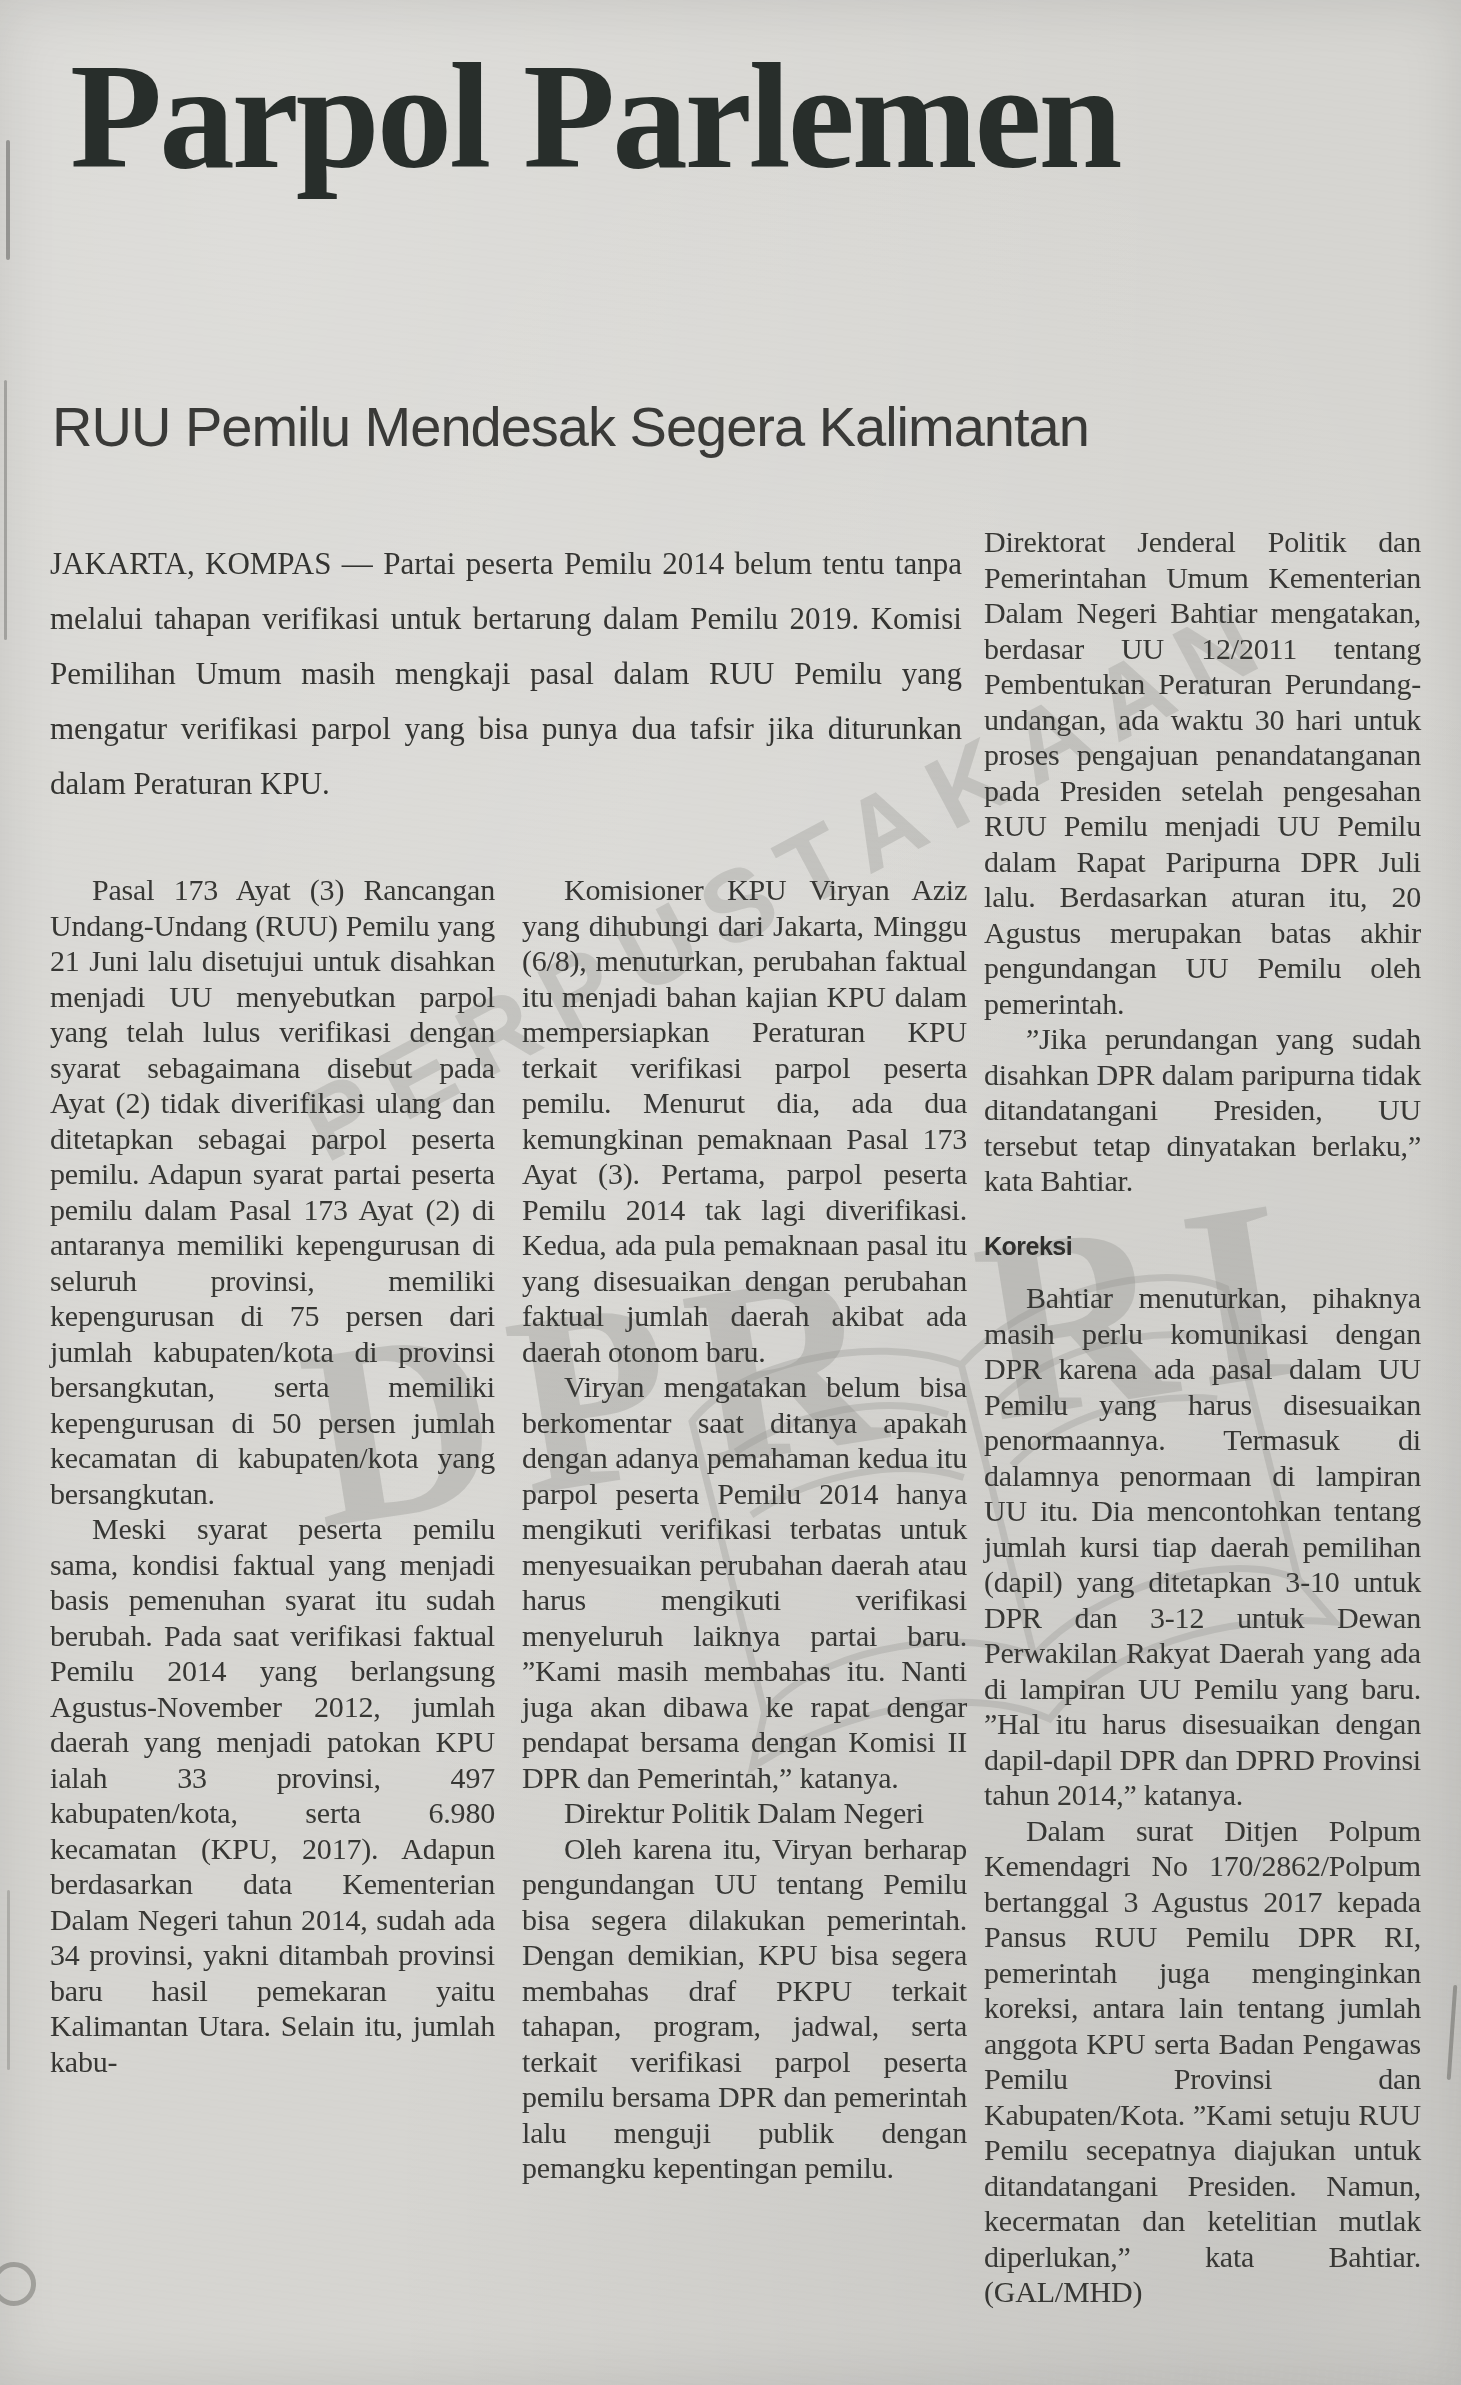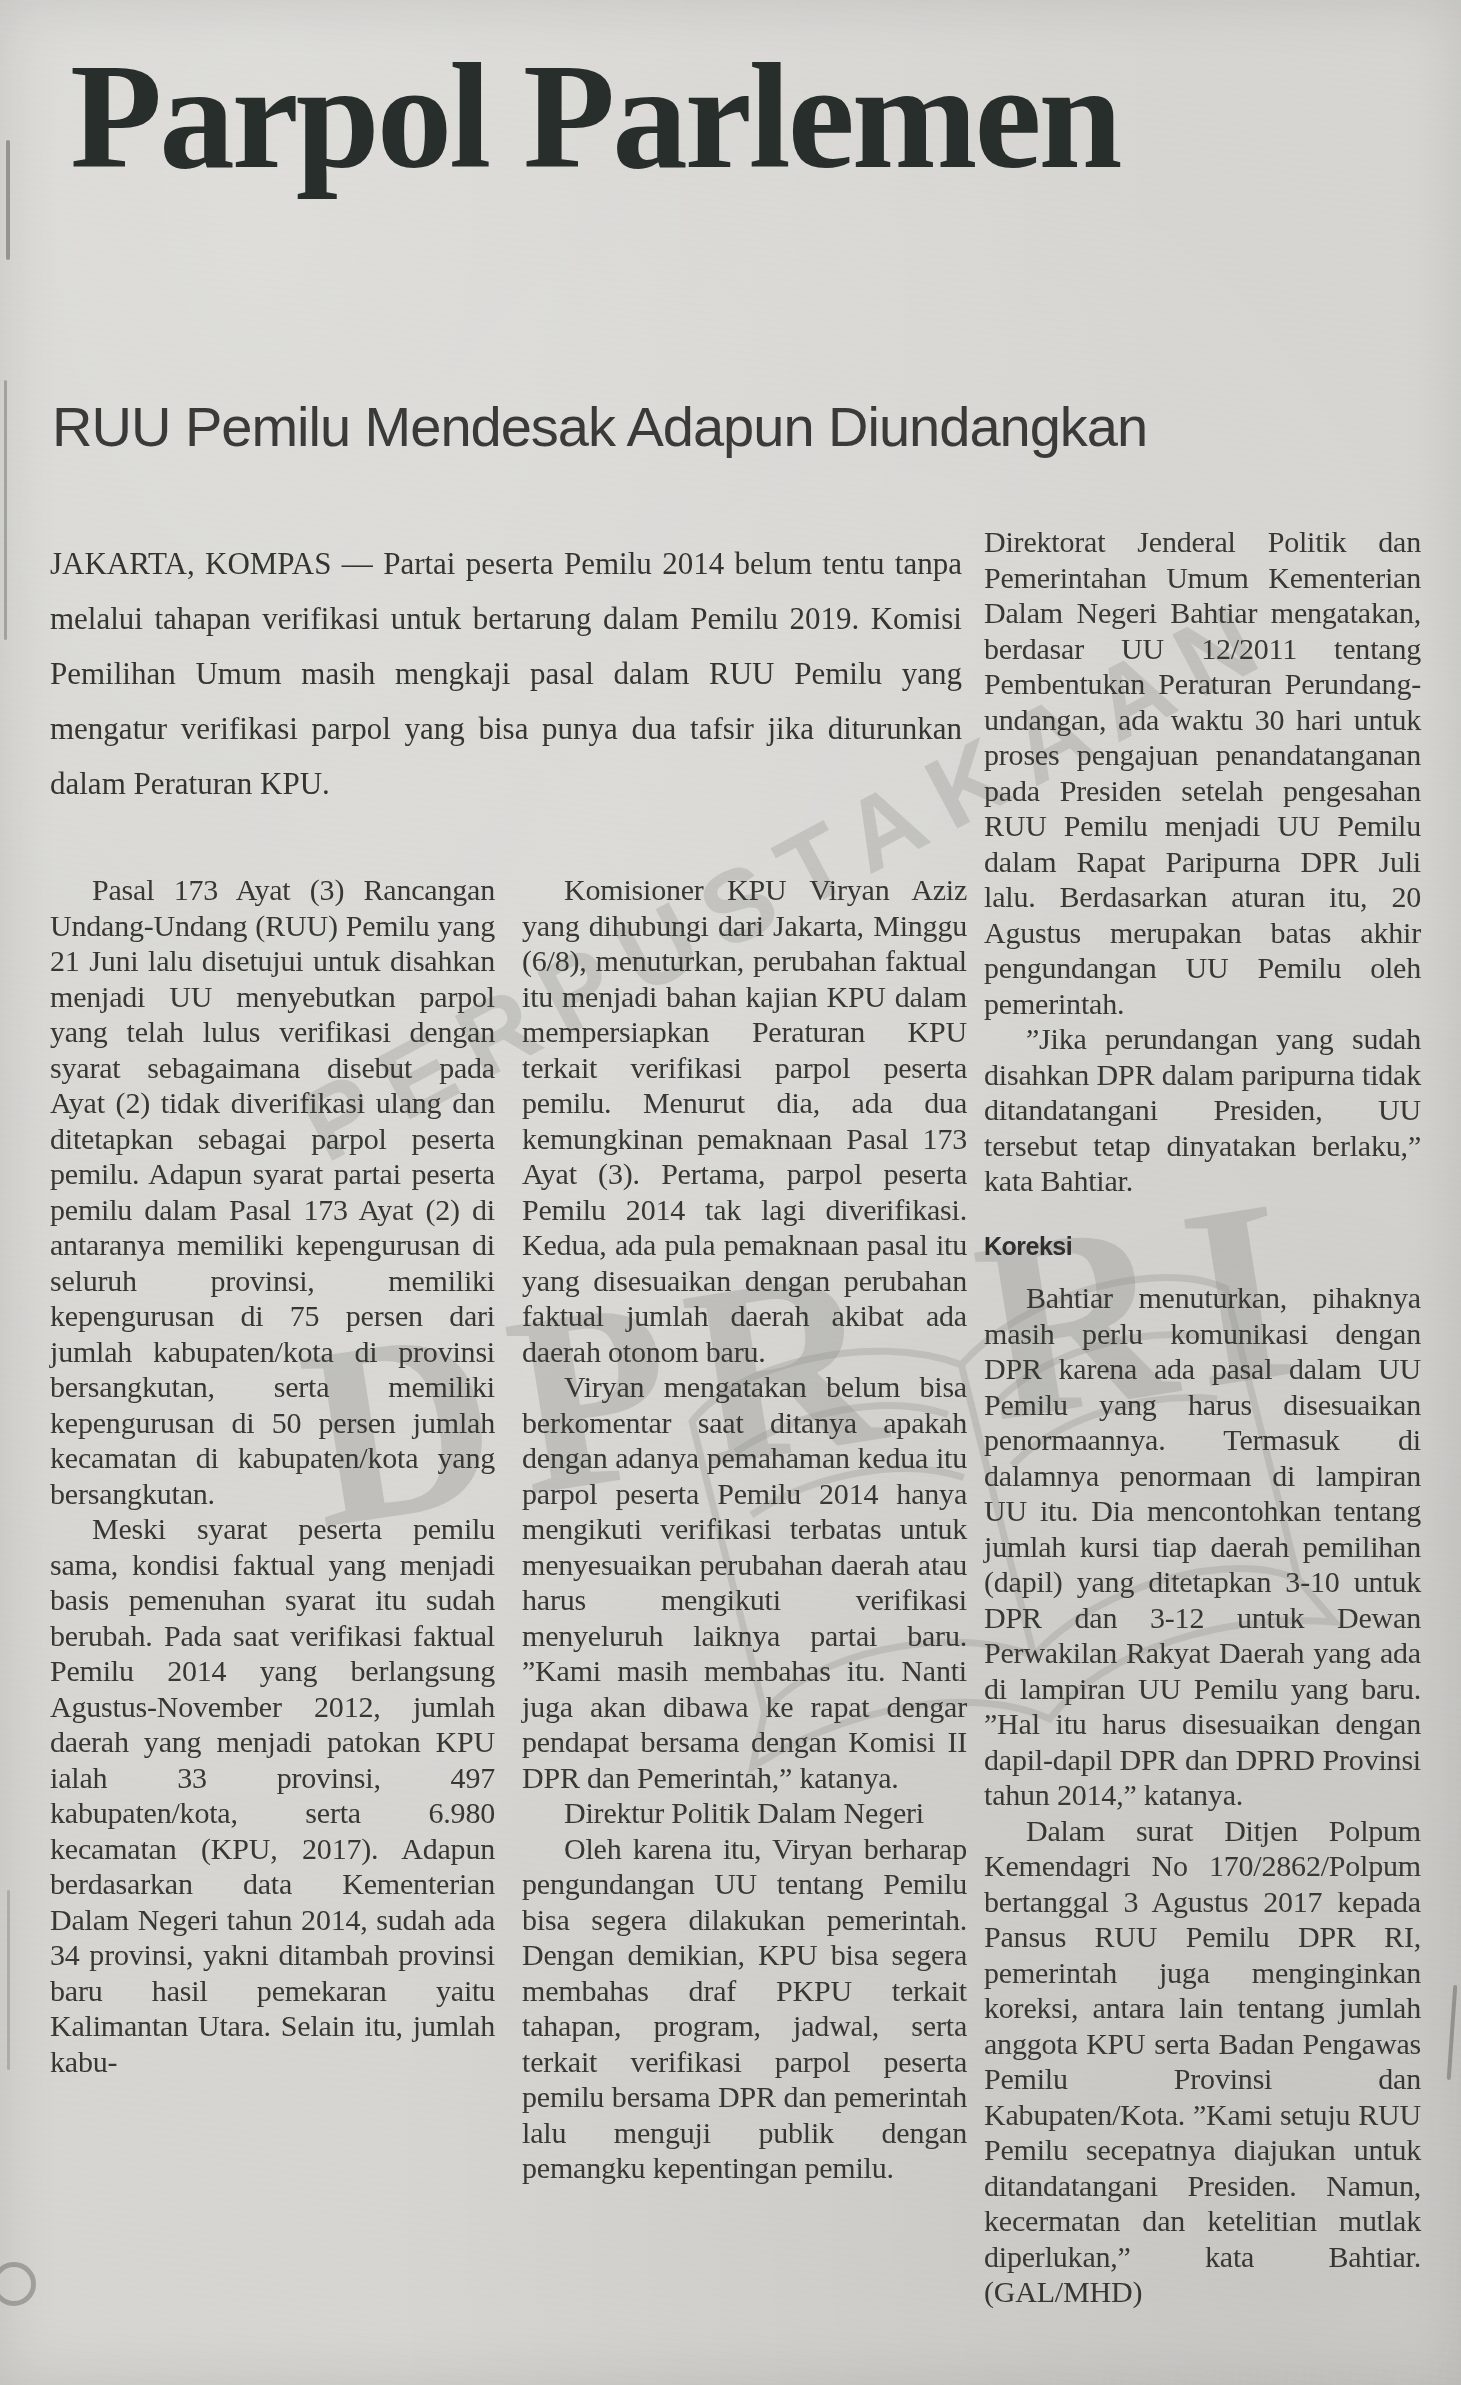--- a/index.html
+++ b/index.html
@@ -93,21 +93,21 @@
       <path d="M335 200 C 390 165, 480 160, 550 185"></path>
       <path d="M35 380 L 10 430 C 110 395, 240 400, 310 455 C 380 400, 510 395, 610 430 L 585 380"></path>
     </g>
   </svg>
   <div class="wm wm-dprri">DPR RI</div>
 
   <h1 class="headline" style="margin:0;">
     <div>Parpol Parlemen</div>
   </h1>
 
-  <h2 class="subheadline" style="margin:0;">RUU Pemilu Mendesak Adapun Diundangkan</h2>
+  <h2 class="subheadline" style="margin:0;">RUU Pemilu Mendesak Segera Kalimantan</h2>
 
   <p class="lead">JAKARTA, KOMPAS — Partai peserta Pemilu 2014 belum tentu tanpa melalui tahapan verifikasi untuk bertarung dalam Pemilu 2019. Komisi Pemilihan Umum masih mengkaji pasal dalam RUU Pemilu yang mengatur verifikasi parpol yang bisa punya dua tafsir jika diturunkan dalam Peraturan KPU.</p>
 
   <div class="col col1">
     <p class="ind">Pasal 173 Ayat (3) Rancangan Undang-Undang (RUU) Pemilu yang 21 Juni lalu disetujui untuk disahkan menjadi UU menyebutkan parpol yang telah lulus verifikasi dengan syarat sebagaimana disebut pada Ayat (2) tidak diverifikasi ulang dan ditetapkan sebagai parpol peserta pemilu. Adapun syarat partai peserta pemilu dalam Pasal 173 Ayat (2) di antaranya memiliki kepengurusan di seluruh provinsi, memiliki kepengurusan di 75 persen dari jumlah kabupaten/kota di provinsi bersangkutan, serta memiliki kepengurusan di 50 persen jumlah kecamatan di kabupaten/kota yang bersangkutan.</p>
     <p class="ind">Meski syarat peserta pemilu sama, kondisi faktual yang menjadi basis pemenuhan syarat itu sudah berubah. Pada saat verifikasi faktual Pemilu 2014 yang berlangsung Agustus-November 2012, jumlah daerah yang menjadi patokan KPU ialah 33 provinsi, 497 kabupaten/kota, serta 6.980 kecamatan (KPU, 2017). Adapun berdasarkan data Kementerian Dalam Negeri tahun 2014, sudah ada 34 provinsi, yakni ditambah provinsi baru hasil pemekaran yaitu Kalimantan Utara. Selain itu, jumlah kabu-</p>
   </div>
 
   <div class="col col2">
     <p class="ind">Komisioner KPU Viryan Aziz yang dihubungi dari Jakarta, Minggu (6/8), menuturkan, perubahan faktual itu menjadi bahan kajian KPU dalam mempersiapkan Peraturan KPU terkait verifikasi parpol peserta pemilu. Menurut dia, ada dua kemungkinan pemaknaan Pasal 173 Ayat (3). Pertama, parpol peserta Pemilu 2014 tak lagi diverifikasi. Kedua, ada pula pemaknaan pasal itu yang disesuaikan dengan perubahan faktual jumlah daerah akibat ada daerah otonom baru.</p>

